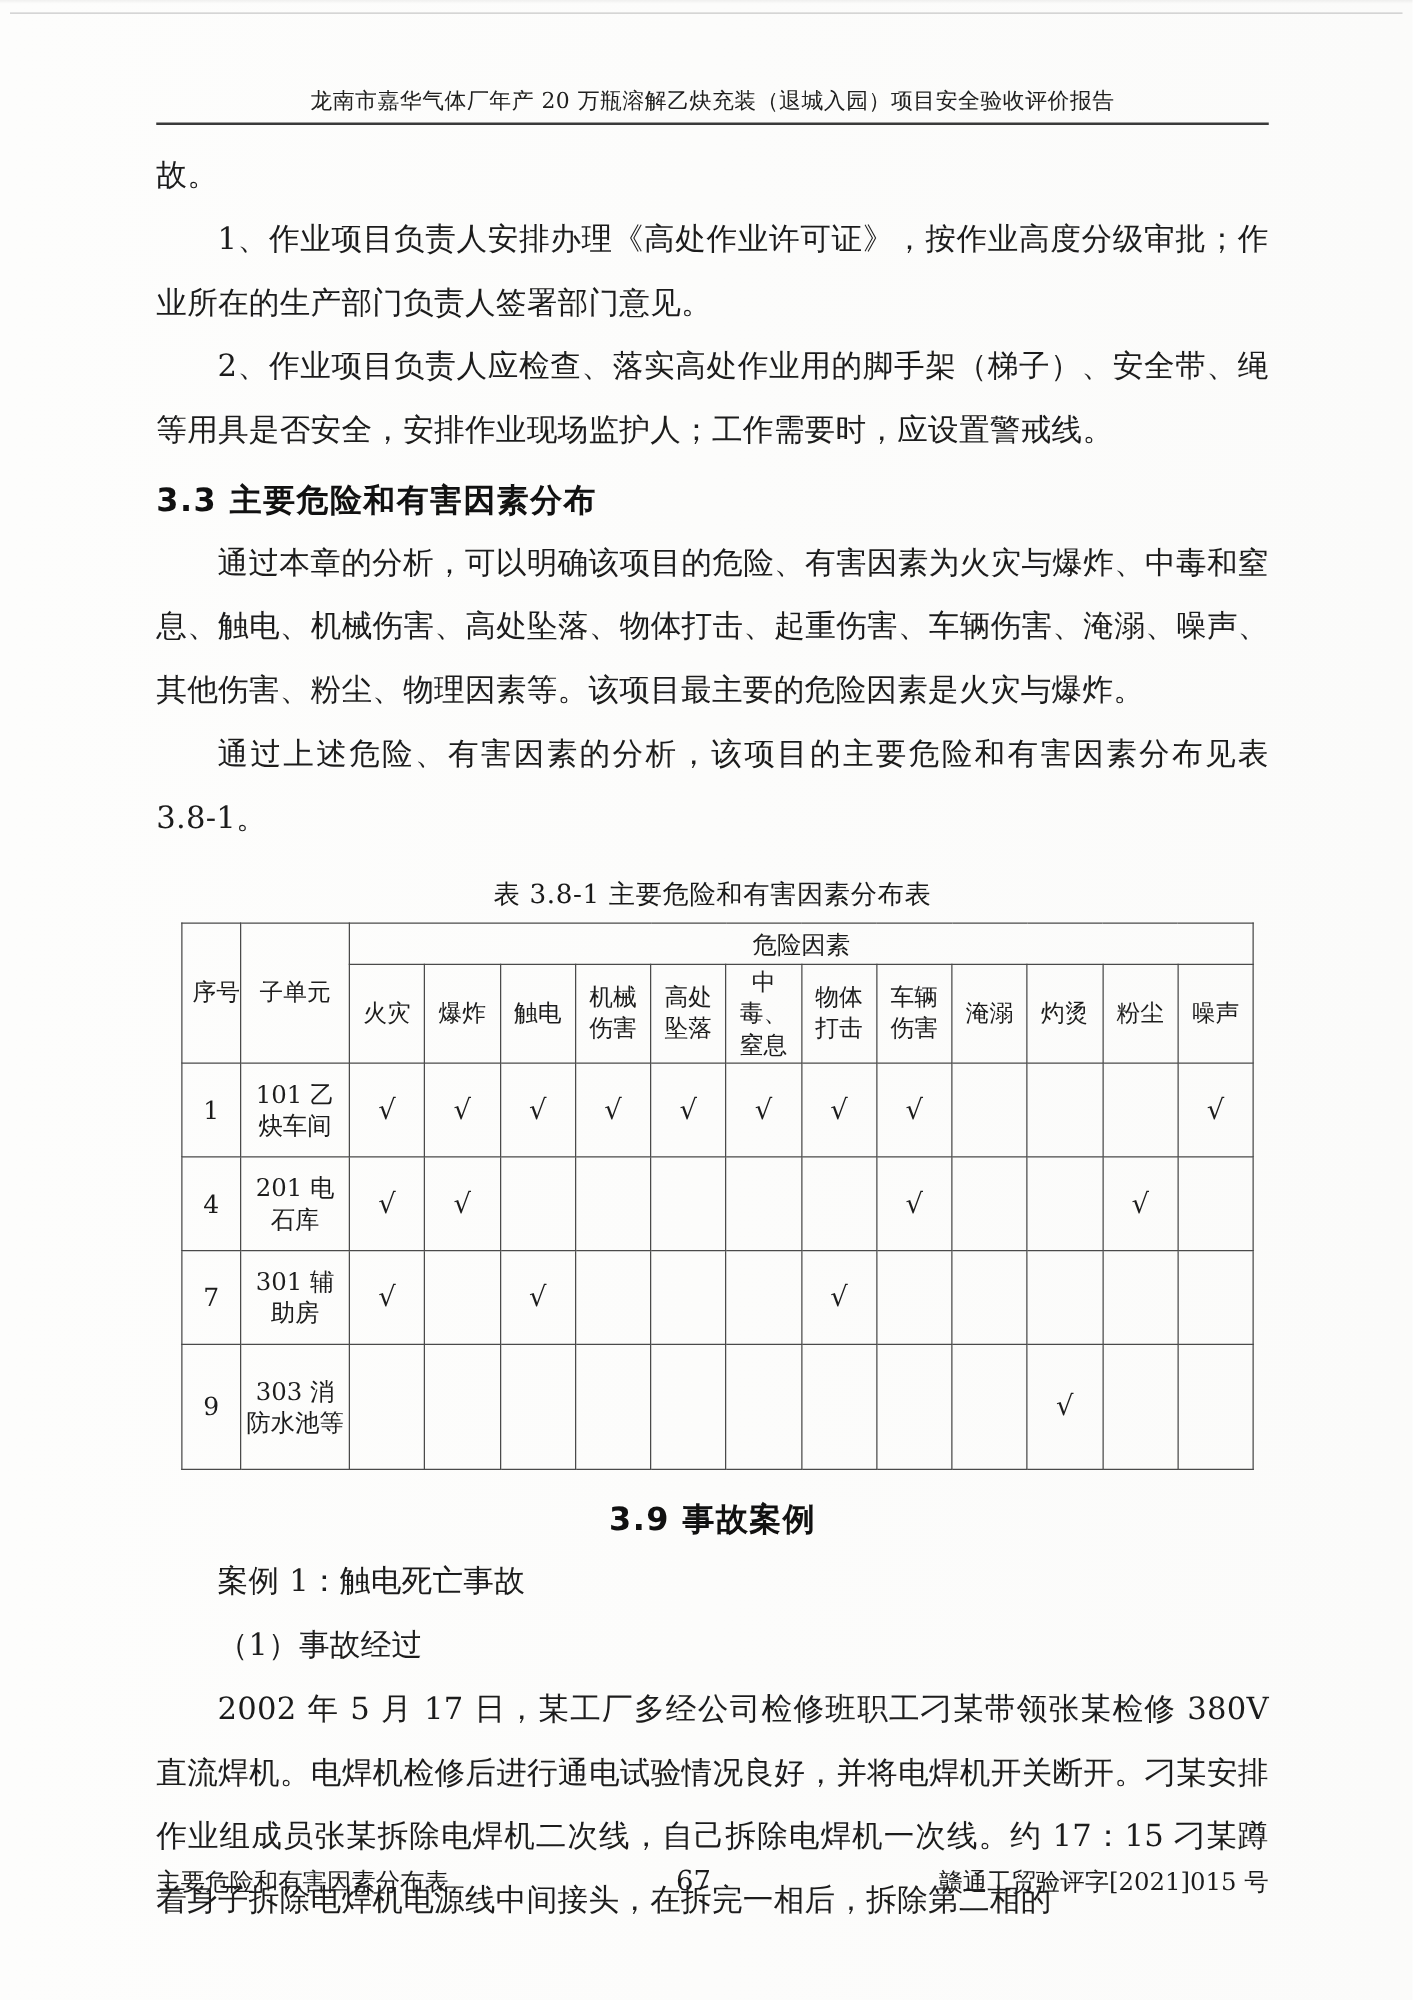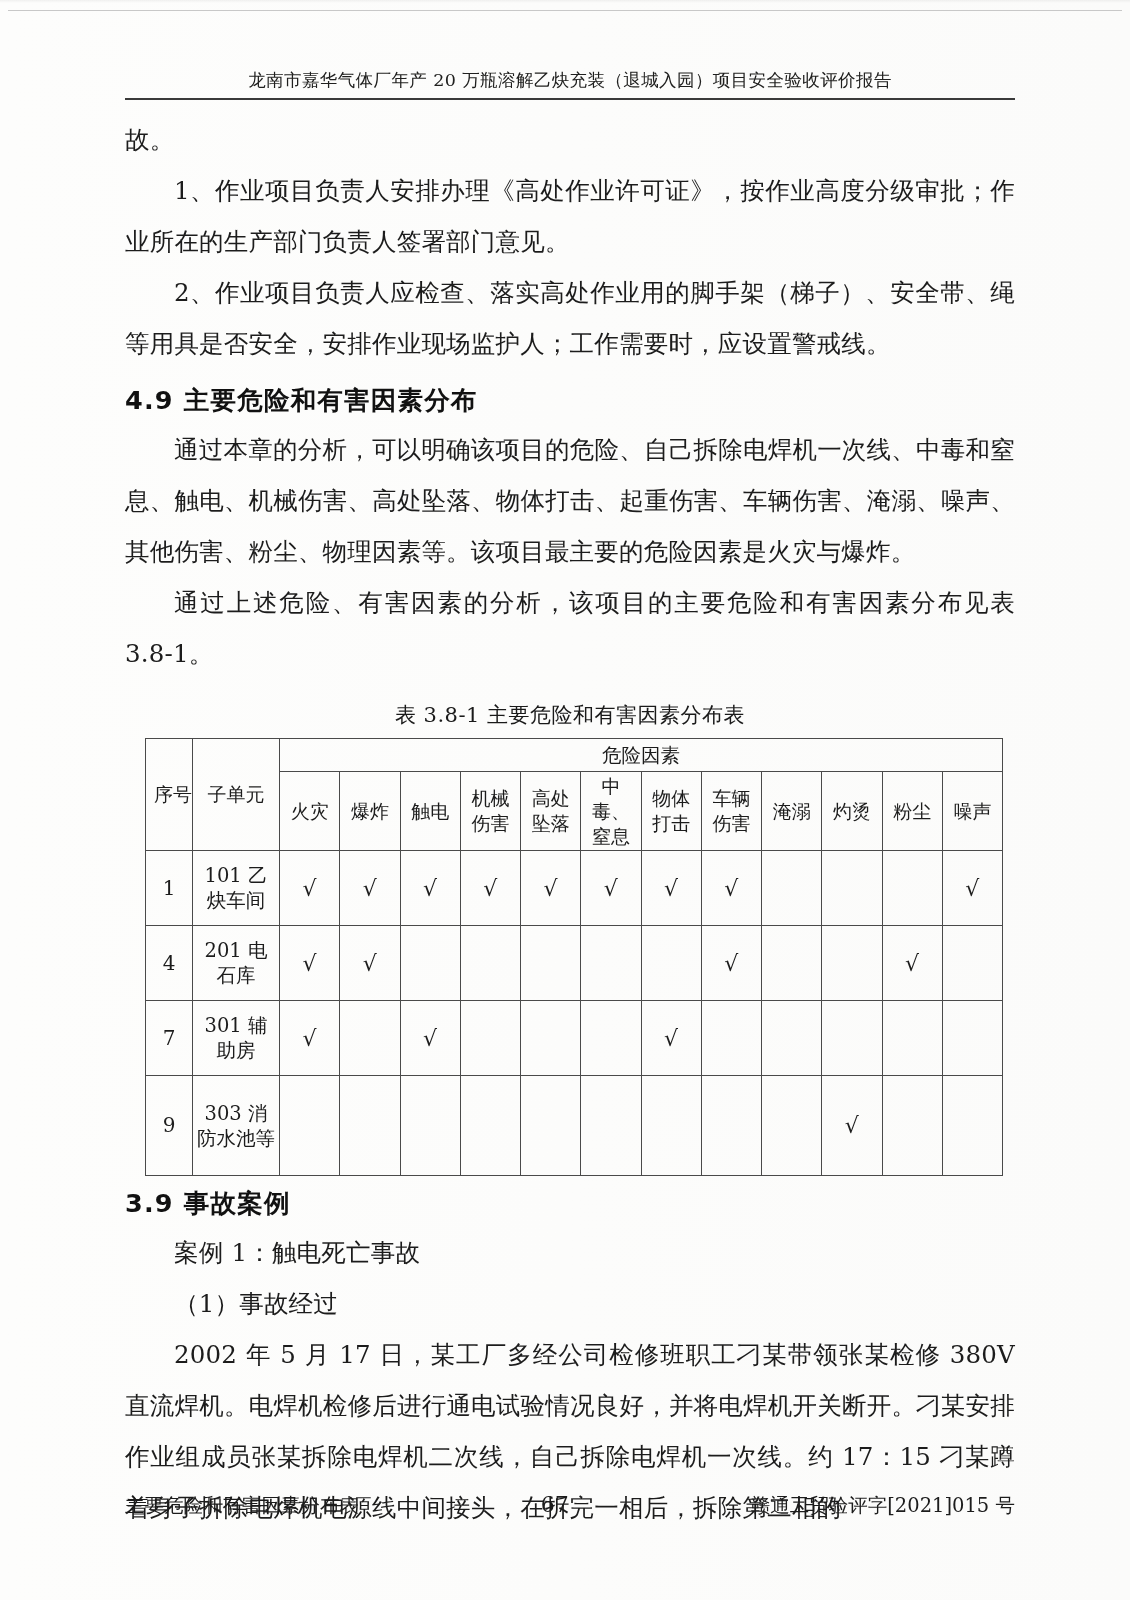--- a/index.html
+++ b/index.html
@@ -146,23 +146,23 @@
       <span>龙南市嘉华气体厂年产 20 万瓶溶解乙炔充装（退城入园）项目安全验收评价报告</span>
     </div>
     <div class="header-rule"></div>
 
     <p class="body">故。</p>
 
     <p class="body indent">1、作业项目负责人安排办理《高处作业许可证》，按作业高度分级审批；作业所在的生产部门负责人签署部门意见。</p>
 
     <p class="body indent">2、作业项目负责人应检查、落实高处作业用的脚手架（梯子）、安全带、绳等用具是否安全，安排作业现场监护人；工作需要时，应设置警戒线。</p>
 
-    <h2 class="sec">4.9 主要危险和有害因素分布</h2>
-
-    <p class="body indent">通过本章的分析，可以明确该项目的危险、自己拆除电焊机一次线、中毒和窒息、触电、机械伤害、高处坠落、物体打击、起重伤害、车辆伤害、淹溺、噪声、其他伤害、粉尘、物理因素等。该项目最主要的危险因素是火灾与爆炸。</p>
+    <h2 class="sec">3.3 主要危险和有害因素分布</h2>
+
+    <p class="body indent">通过本章的分析，可以明确该项目的危险、有害因素为火灾与爆炸、中毒和窒息、触电、机械伤害、高处坠落、物体打击、起重伤害、车辆伤害、淹溺、噪声、其他伤害、粉尘、物理因素等。该项目最主要的危险因素是火灾与爆炸。</p>
 
     <p class="body indent">通过上述危险、有害因素的分析，该项目的主要危险和有害因素分布见表 3.8-1。</p>
 
     <div class="table-caption">表 3.8-1 主要危险和有害因素分布表</div>
 
     <table class="risk">
       <thead>
         <tr>
           <th class="stub" rowspan="2" style="width:46px;text-align:right;">序号</th>
           <th class="stub" rowspan="2" style="width:86px;">子单元</th>
@@ -244,21 +244,21 @@
           <td class="mark"></td>
           <td class="mark"></td>
           <td class="mark"></td>
           <td class="mark">√</td>
           <td class="mark"></td>
           <td class="mark"></td>
         </tr>
       </tbody>
     </table>
 
-    <h2 class="sec" style="margin-top:10px;">3.9 事故案例</h2>
+    <h2 class="sec" style="margin-top:22px;text-align:center;">3.9 事故案例</h2>
 
     <p class="body indent">案例 1：触电死亡事故</p>
 
     <p class="body indent">（1）事故经过</p>
 
     <p class="body indent">2002 年 5 月 17 日，某工厂多经公司检修班职工刁某带领张某检修 380V 直流焊机。电焊机检修后进行通电试验情况良好，并将电焊机开关断开。刁某安排作业组成员张某拆除电焊机二次线，自己拆除电焊机一次线。约 17：15 刁某蹲着身子拆除电焊机电源线中间接头，在拆完一相后，拆除第二相的</p>
 
   </div>
 
   <div class="doc-footer">

